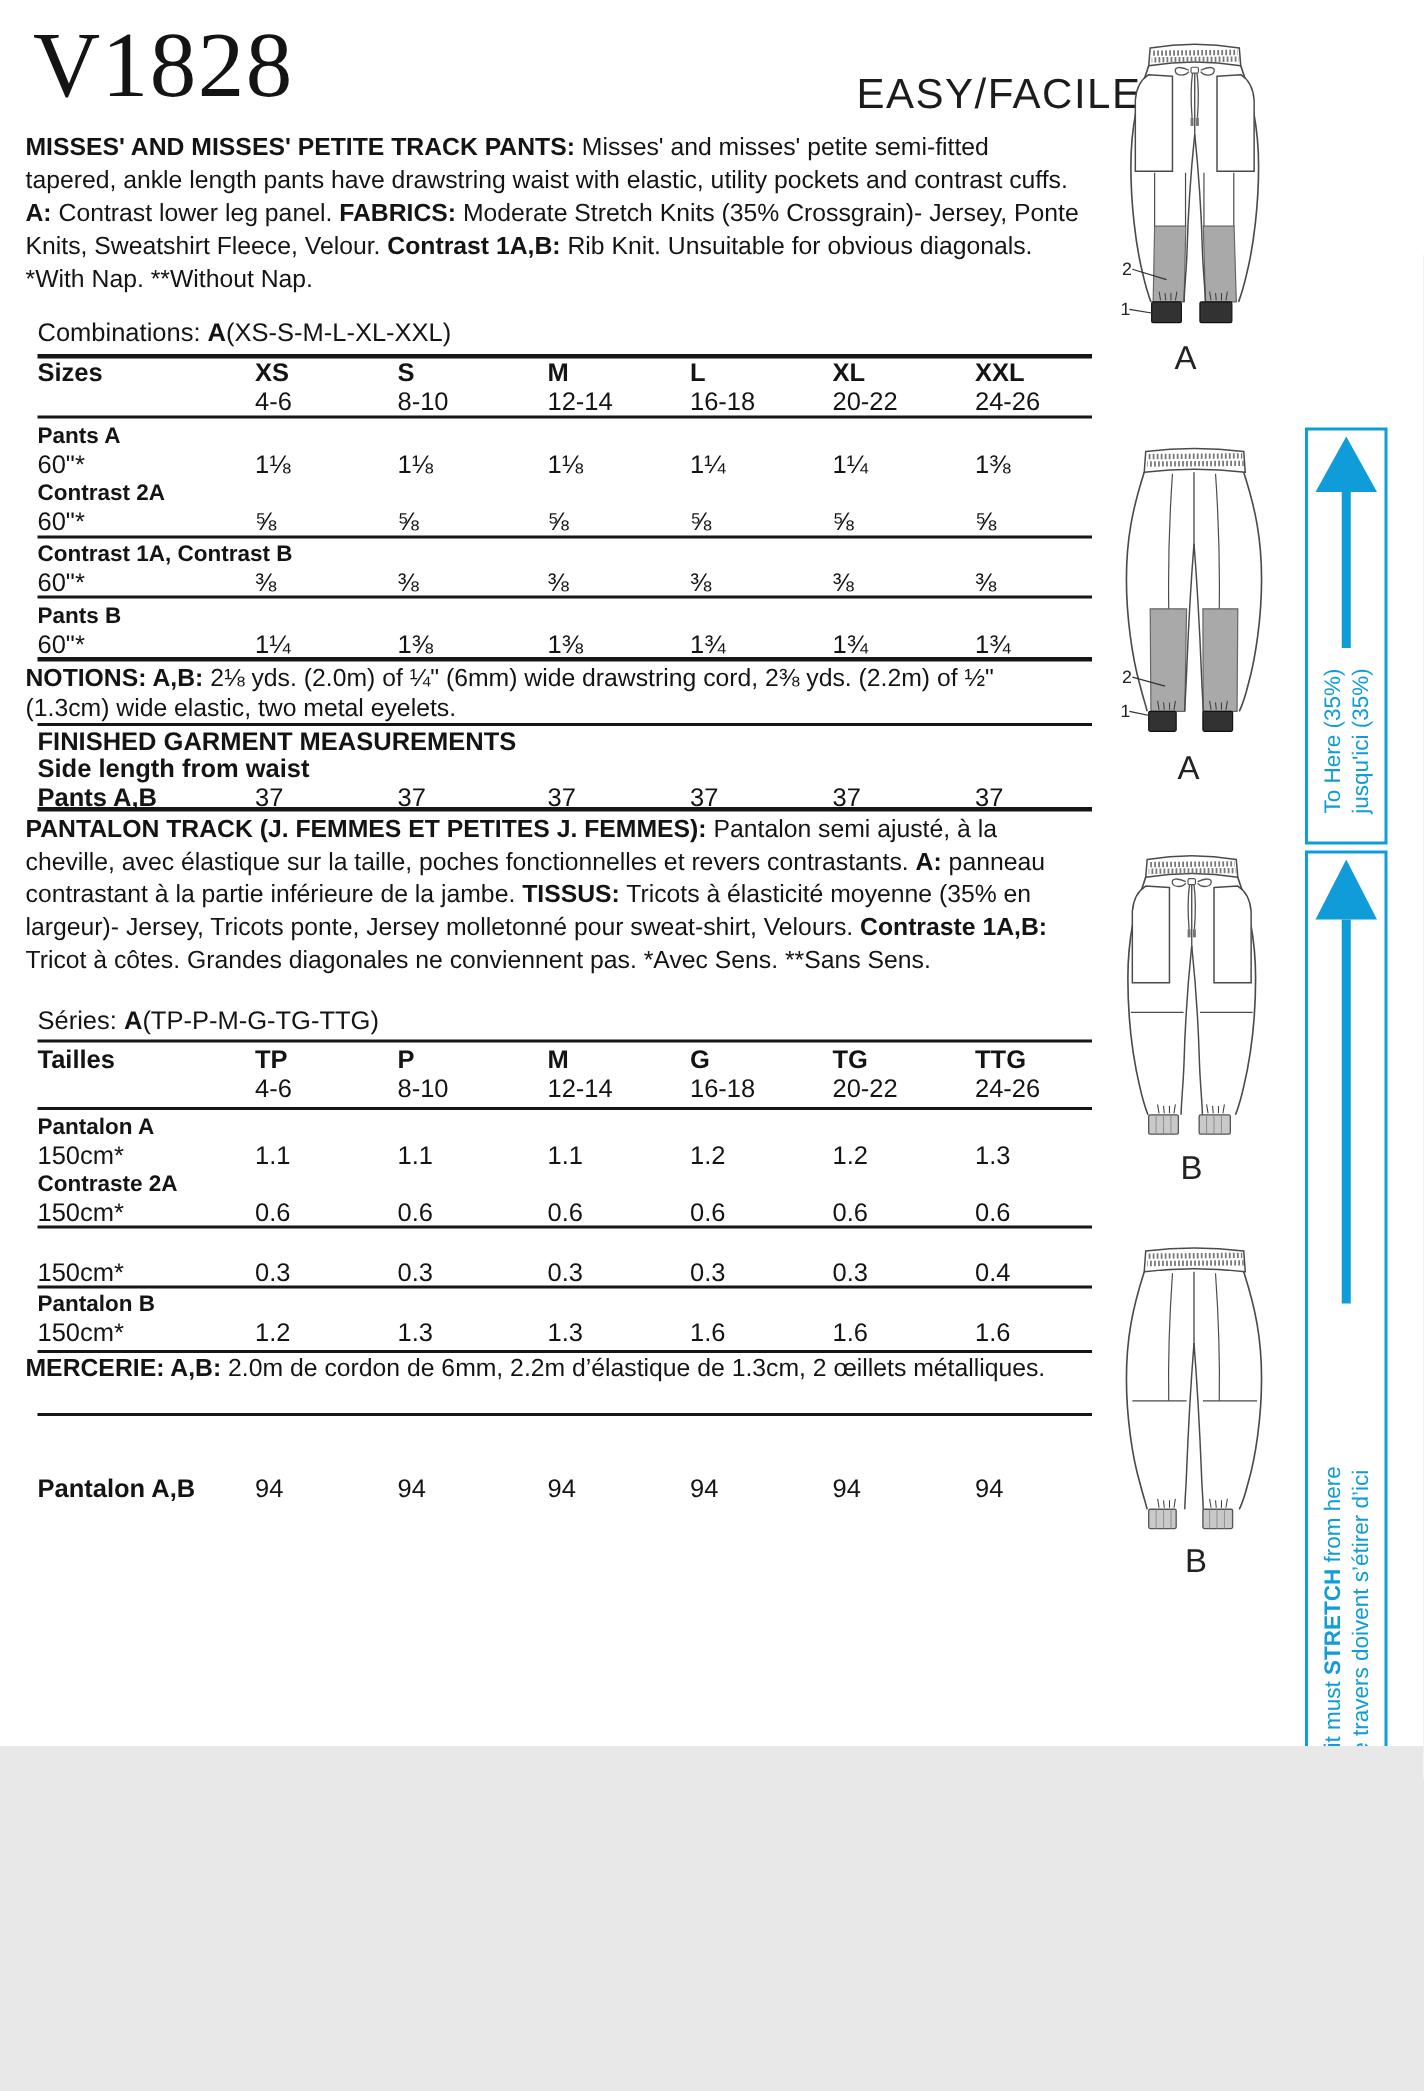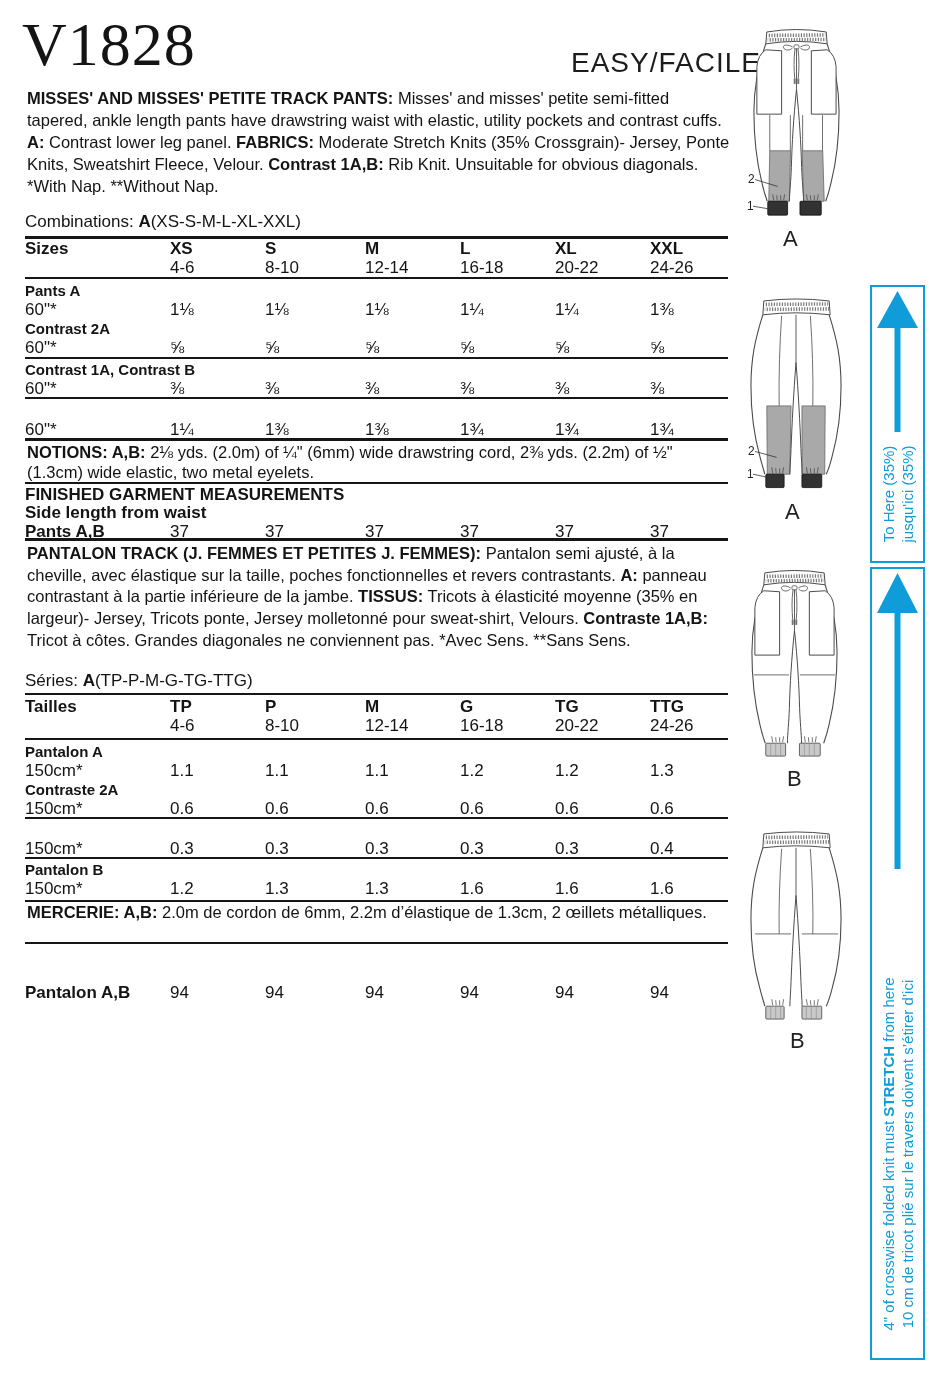--- a/index.html
+++ b/index.html
@@ -1,23 +1,23 @@
 <!DOCTYPE html>
 <html><head>
 <meta charset="utf-8">
 <style>
   html,body{margin:0;padding:0;background:#e8e8e8;}
-  #page{position:relative;width:949px;height:1394px;background:#ffffff;
+  #page{position:relative;width:949px;height:1164px;background:#ffffff;
         font-family:"Liberation Sans","DejaVu Sans",sans-serif;color:#141414;overflow:hidden;}
   .abs{position:absolute;}
   .rule{position:absolute;left:25px;width:703px;background:#161616;}
   #title{left:22px;top:12px;font-family:"Liberation Serif","DejaVu Serif",serif;
          font-size:62px;line-height:64px;font-weight:400;letter-spacing:1px;}
   #difficulty{left:571px;top:47px;font-size:28px;letter-spacing:1px;color:#1c1c1c;}
-  .para{left:27px;width:706px;font-size:16.5px;line-height:22px;}
+  .para{left:17px;width:706px;font-size:16.5px;line-height:22px;}
   .para-fr{line-height:21.7px;}
   .inline-line{left:25px;width:706px;font-size:17px;line-height:20px;}
   .grid{display:grid;grid-template-columns:145px 95px 100px 95px 95px 95px 78px;
         position:absolute;left:25px;width:703px;}
   .grid .cell{font-size:17px;line-height:19px;white-space:nowrap;}
   .hbold .cell{font-weight:bold;}
   .meas .cell:first-child{font-weight:bold;}
   .rowlabel{font-weight:bold;font-size:15px;line-height:19px;}
   .tblock{position:absolute;left:25px;width:703px;}
   .headline{font-weight:bold;font-size:17px;line-height:18px;}
@@ -102,20 +102,23 @@
   <div class="grid" style="top:379px">
       <div class="cell">60"*</div>
       <div class="cell">⅜</div>
       <div class="cell">⅜</div>
       <div class="cell">⅜</div>
       <div class="cell">⅜</div>
       <div class="cell">⅜</div>
       <div class="cell">⅜</div>
     </div>
 
+  <div class="tblock" style="top:401px">
+    <div class="rowlabel">Pants B</div>
+  </div>
   <div class="grid" style="top:420px">
       <div class="cell">60"*</div>
       <div class="cell">1¼</div>
       <div class="cell">1⅜</div>
       <div class="cell">1⅜</div>
       <div class="cell">1¾</div>
       <div class="cell">1¾</div>
       <div class="cell">1¾</div>
     </div>
 

